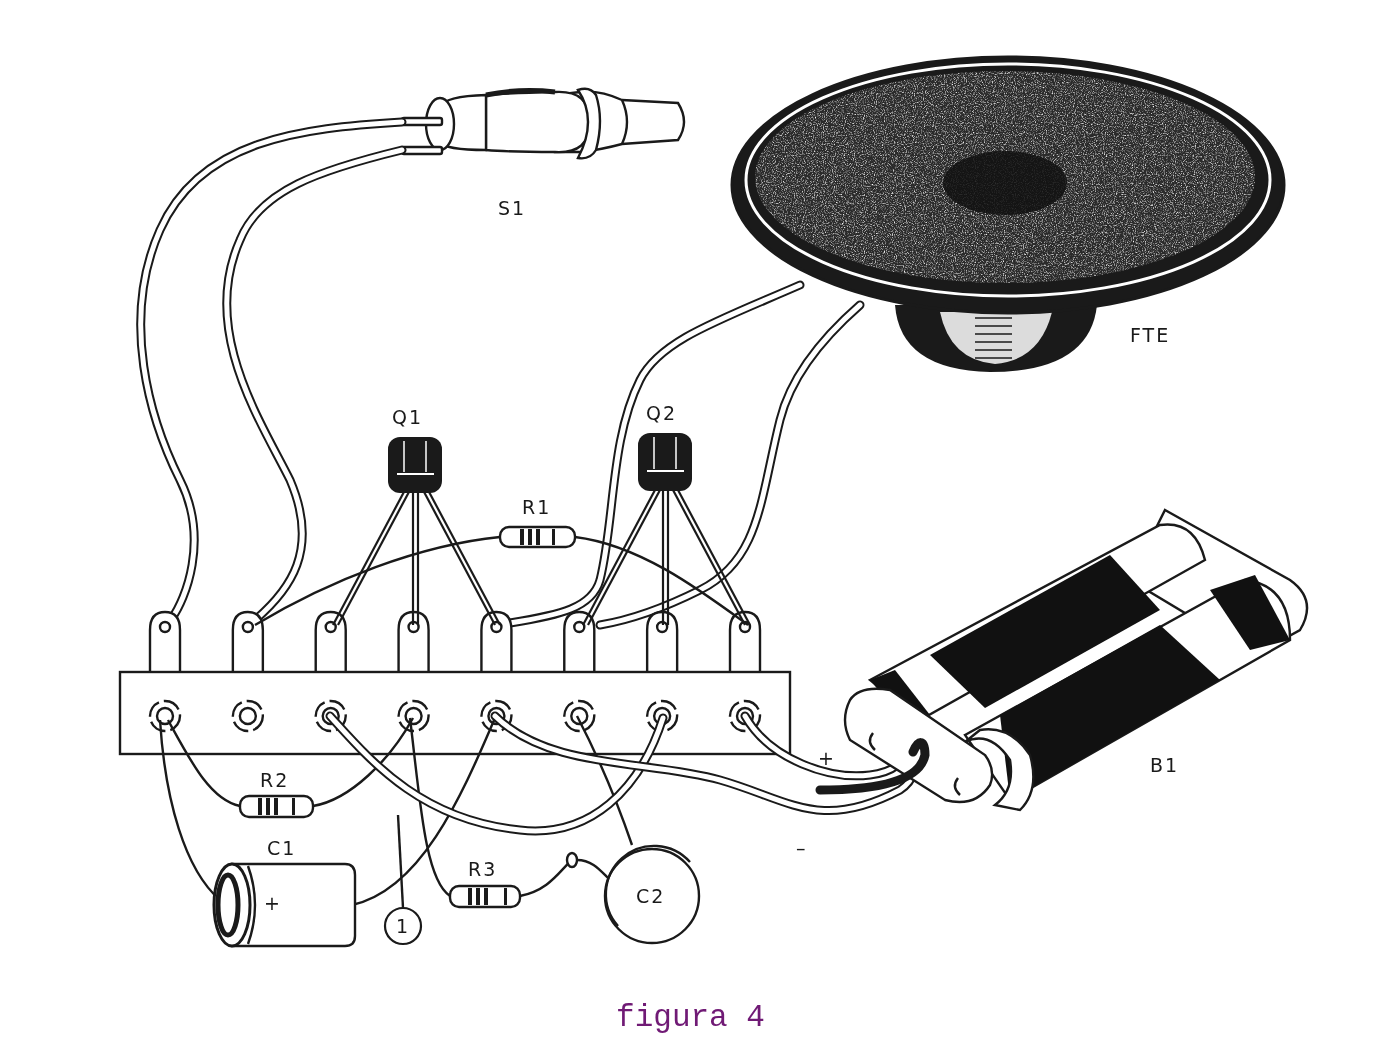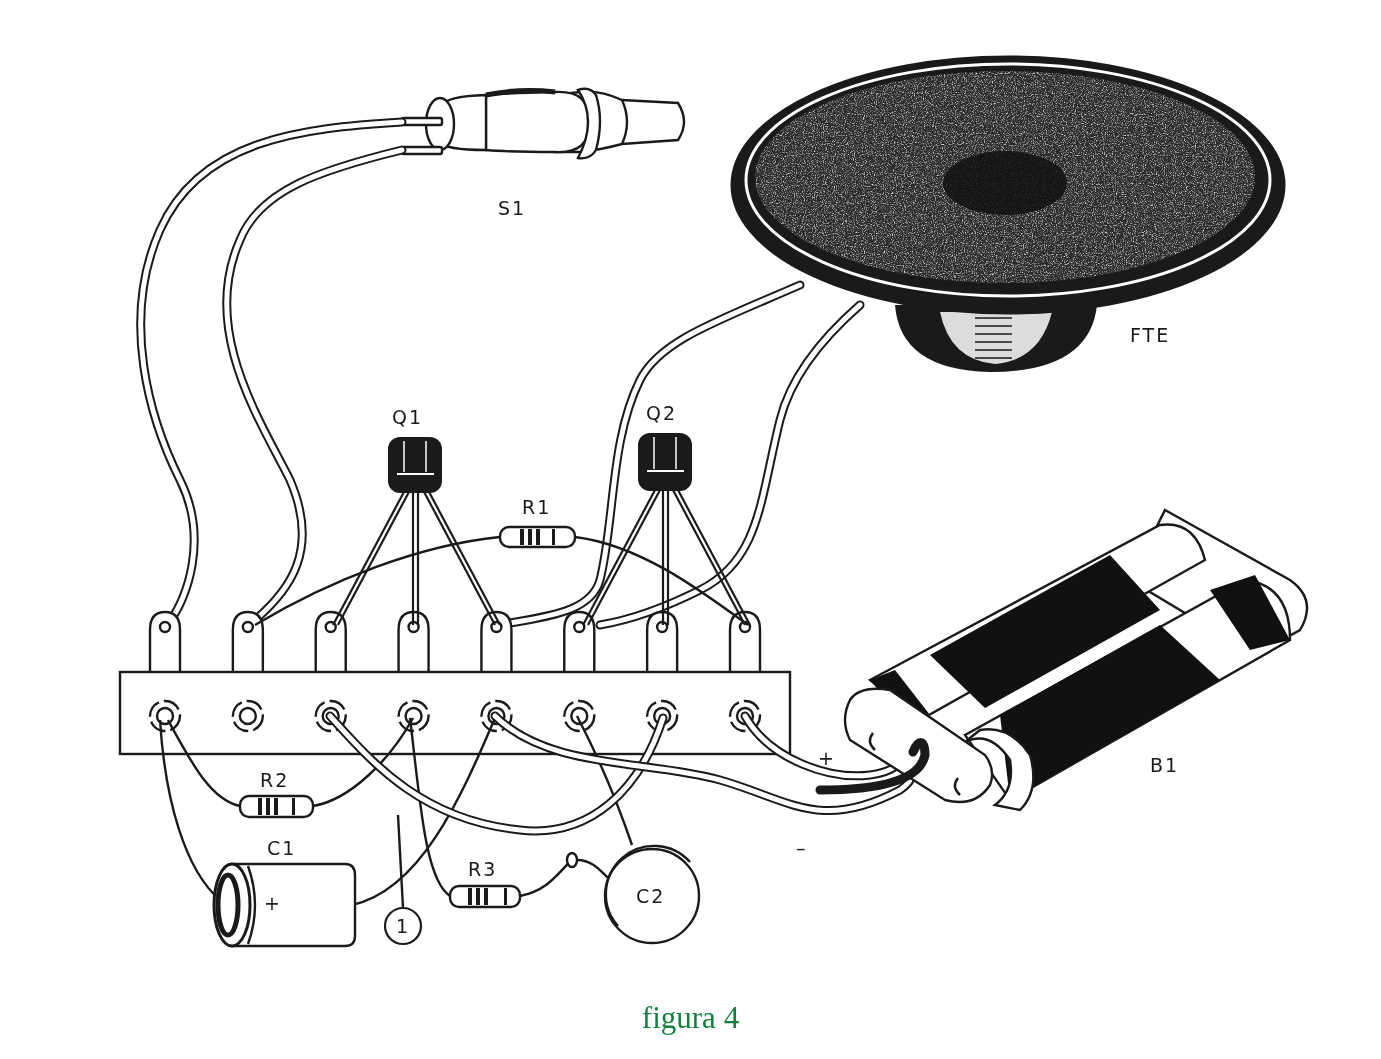--- a/index.html
+++ b/index.html
@@ -1,21 +1,21 @@
 <!DOCTYPE html>
 <html><head>
 <meta charset="utf-8">
 <style>
   html, body { margin:0; padding:0; background:#ffffff; }
   body { width:1381px; height:1059px; overflow:hidden; position:relative;
          font-family:"DejaVu Sans", sans-serif; color:#1a1a1a; }
   #stage { position:absolute; left:0; top:0; width:1381px; height:1059px; }
   .lbl { font-family:"DejaVu Sans", sans-serif; font-size:19px; fill:#1a1a1a; letter-spacing:2px; }
   .caption { position:absolute; left:0; width:1381px; top:1000px; text-align:center;
-             font-family:Liberation Serif, serif; font-size:31px; color:#15803d; }
+             font-family:Liberation Mono, monospace; font-size:31px; color:#701a75; }
   .wire-o { fill:none; stroke:#1a1a1a; stroke-width:9; stroke-linecap:round; }
   .wire-i { fill:none; stroke:#ffffff; stroke-width:5; stroke-linecap:round; }
   .lead  { fill:none; stroke:#1a1a1a; stroke-width:2.2; }
   .ln    { fill:none; stroke:#1a1a1a; stroke-width:2.4; }
   .fillw { fill:#ffffff; stroke:#1a1a1a; stroke-width:2.4; }
 </style>
 </head>
 <body>
 
 <svg id="stage" viewBox="0 0 1381 1059" xmlns="http://www.w3.org/2000/svg">

